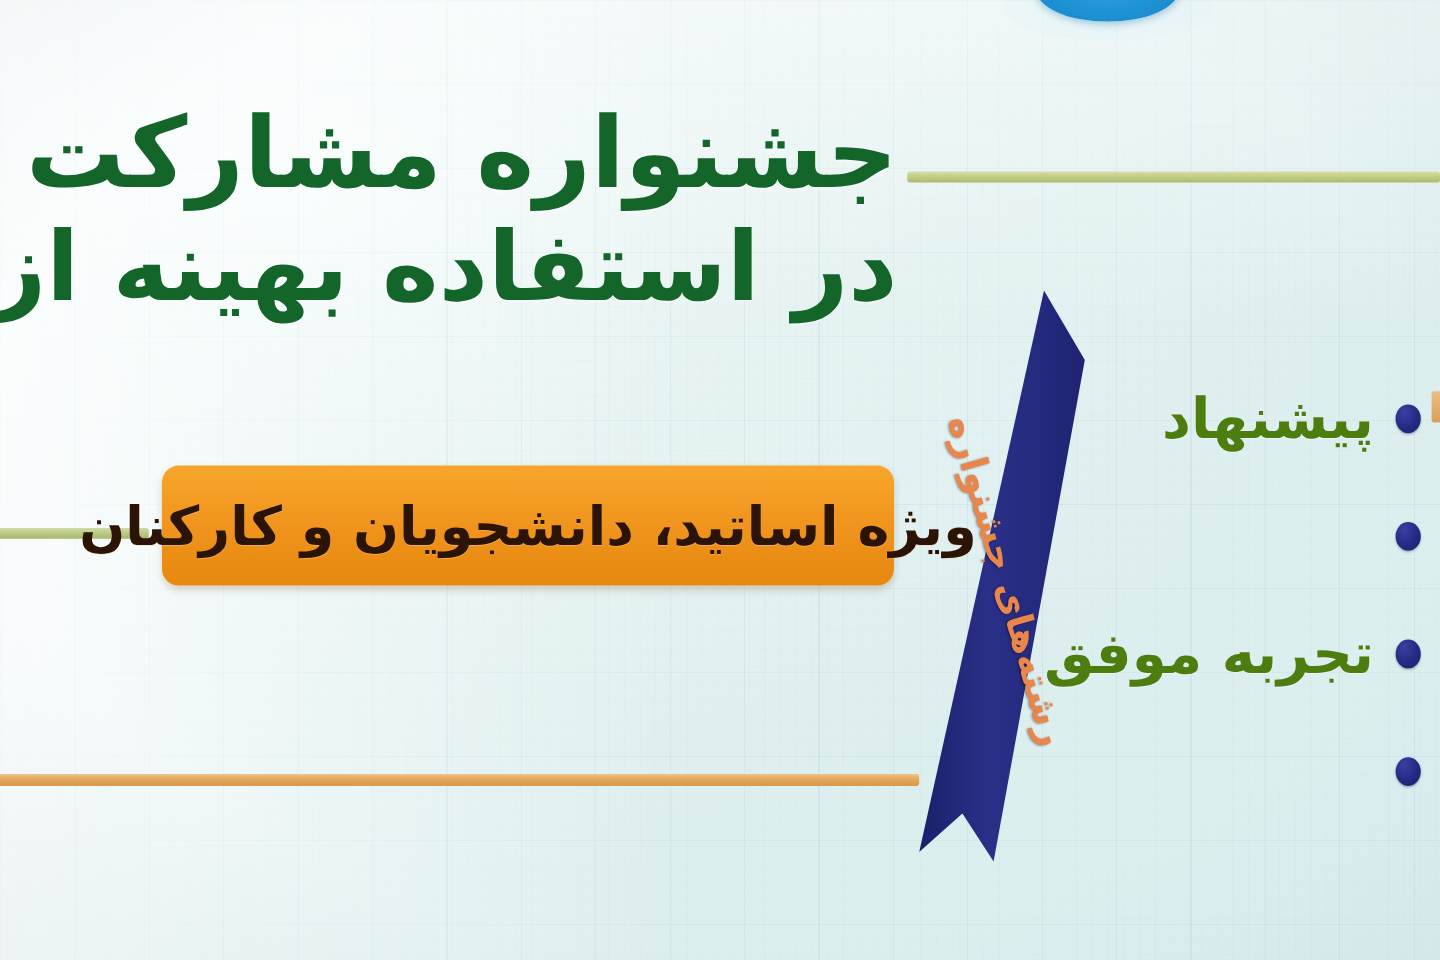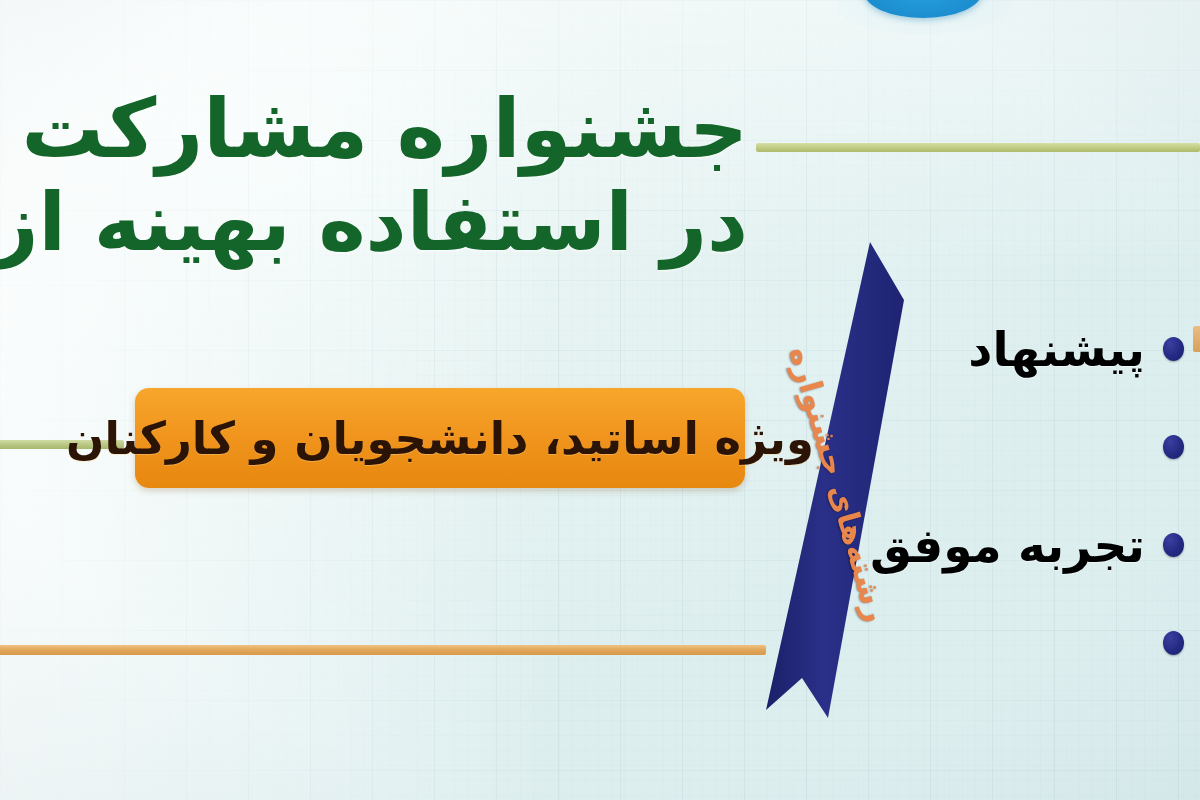--- a/index.html
+++ b/index.html
@@ -217,21 +217,21 @@
   }
   .bullet-dot {
     flex: 0 0 auto;
     width: 21px;
     height: 24px;
     border-radius: 50%;
     background: radial-gradient(ellipse at 35% 28%, #3b3fa0 0%, #232a82 55%, #1a1f6b 100%);
     box-shadow: 0 1px 2px rgba(0,0,0,0.3);
   }
   .bullet-label {
-    color: #000000;
+    color: #4d7c0f;
     font-size: 47px;
     font-weight: 700;
     line-height: 1;
     white-space: nowrap;
     letter-spacing: -0.5px;
     text-shadow: 0 1px 0 rgba(255,255,255,0.45);
   }
 
   
   .edge-sliver {

